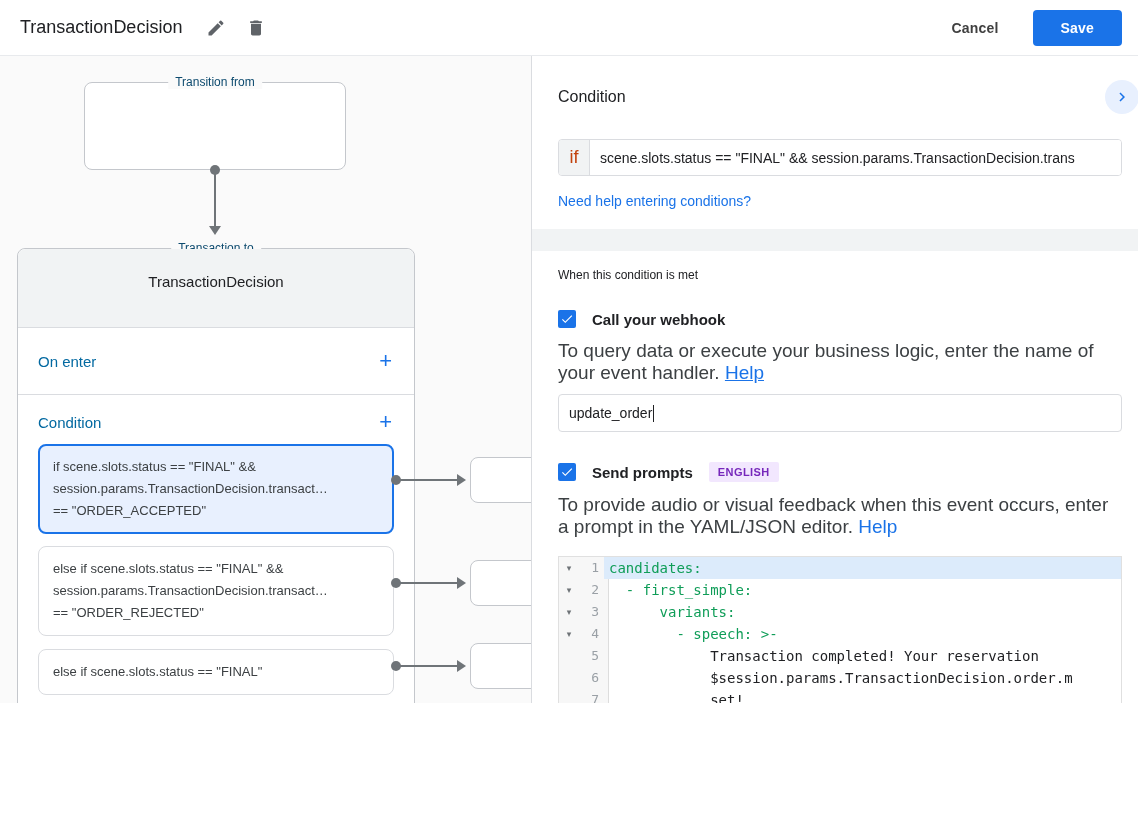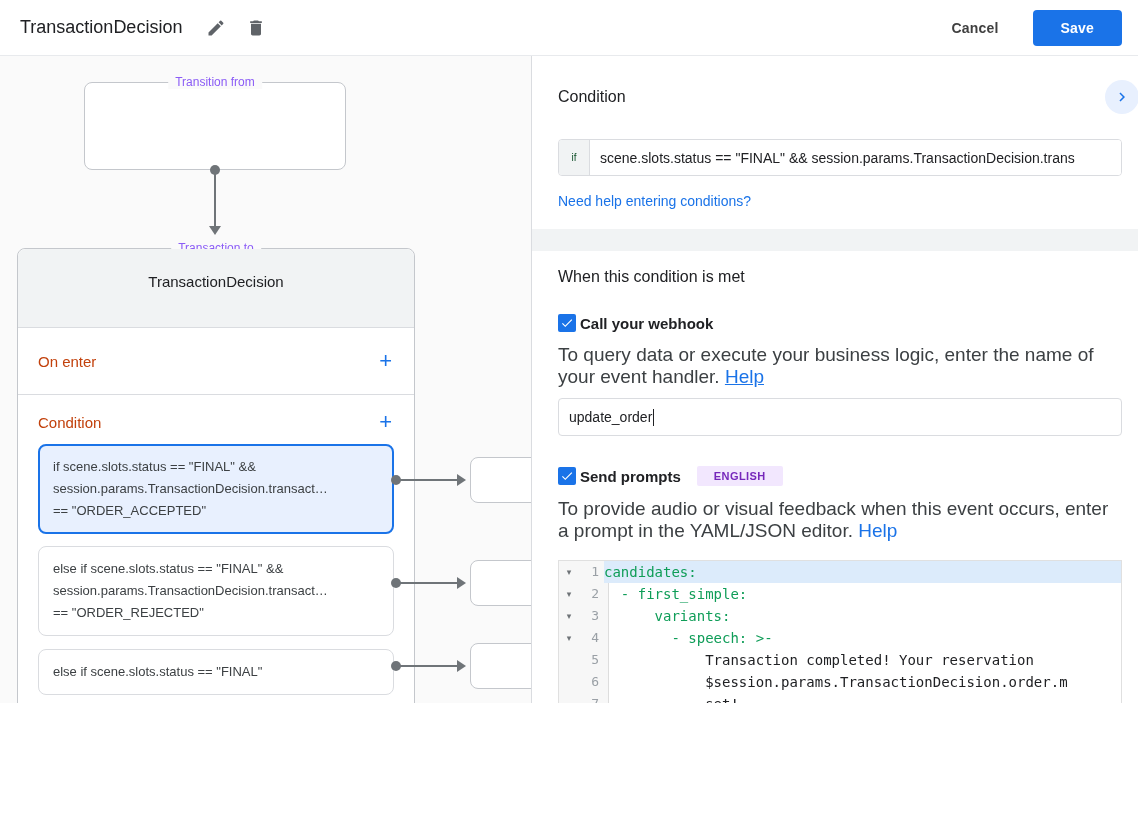--- a/index.html
+++ b/index.html
@@ -21,21 +21,21 @@
                  font-size:14px; font-weight:700; letter-spacing:.2px;
                  padding:0 28px; height:36px; cursor:pointer; }
 
   
   .content { position:relative; display:flex; height:757px; }
 
   
   .diagram { position:relative; width:532px; background:#fafafa;
              border-right:1px solid #dadce0; overflow:hidden; flex:none; }
   .legend { position:absolute; top:-8px; left:50%; transform:translateX(-50%);
-            background:#fafafa; padding:0 7px; font-size:12px; color:#8b5cf6; white-space:nowrap; }
+            background:#fafafa; padding:0 7px; font-size:12px; color:#0c4a6e; white-space:nowrap; }
   .tfrom { position:absolute; left:84px; top:26px; width:262px; height:88px;
            background:#fff; border:1px solid #c4c7cc; border-radius:8px; }
   .tfrom .na { position:absolute; top:50%; left:0; right:0; transform:translateY(-50%);
                text-align:center; font-size:15px; color:#202124; }
 
   .dot { position:absolute; width:10px; height:10px; border-radius:50%; background:#6f7478; }
   .vline { position:absolute; width:2px; background:#6f7478; }
   .hline { position:absolute; height:2px; background:#6f7478; }
   .arr-down { position:absolute; width:0; height:0; border-left:6px solid transparent;
               border-right:6px solid transparent; border-top:9px solid #6f7478; }
@@ -43,21 +43,21 @@
                border-bottom:6px solid transparent; border-left:9px solid #6f7478; }
 
   .scene-card { position:absolute; left:17px; top:192px; width:398px; height:620px;
                 background:#fff; border:1px solid #c4c7cc; border-radius:8px; }
   .scene-head { position:relative; height:79px; background:#f1f3f4; border-bottom:1px solid #dadce0;
                 border-radius:8px 8px 0 0; text-align:center; padding-top:24px; }
   .scene-head .sc-title { font-size:15px; color:#202124; }
   .scene-head .sc-sub { font-size:11px; color:#5f6368; margin-top:7px; }
   .card-row { display:flex; align-items:center; justify-content:space-between;
               padding:0 20px; height:67px; border-bottom:1px solid #dadce0; }
-  .row-label { font-size:15px; color:#c2410c; }
+  .row-label { font-size:15px; color:#0369a1; }
   .plus { color:#1a73e8; font-size:22px; font-weight:400; line-height:20px; background:none;
           border:none; cursor:pointer; padding:0 2px; }
   .sec-label-row { display:flex; align-items:center; justify-content:space-between;
                    padding:17px 20px 12px 20px; }
   .cond-card { margin:0 20px 12px 20px; background:#fff; border:1px solid #dadce0;
                border-radius:8px; padding:11px 14px; font-size:13px; color:#3c4043;
                line-height:22px; cursor:pointer; }
   .cond-card.selected { background:#e8f0fe; border:2px solid #1a73e8; padding:10px 13px; }
   .cond-card span { display:block; }
   .cond-card.mb23 { margin-bottom:23px; }
@@ -74,35 +74,35 @@
                   padding-top:24px; }
   .panel-header h2 { font-size:16px; font-weight:400; color:#202124; }
   .chev-btn { width:34px; height:34px; border-radius:50%; background:#e8f0fe; border:none;
               cursor:pointer; display:flex; align-items:center; justify-content:center;
               margin-right:-17px; flex:none; }
   .chev-btn svg { width:18px; height:18px; fill:#1a73e8; }
 
   .if-row { display:flex; margin-top:25px; border:1px solid #dadce0; border-radius:4px;
             height:37px; overflow:hidden; }
   .if-chip { width:31px; background:#f1f3f4; border-right:1px solid #dadce0; display:flex;
-             align-items:center; justify-content:center; font-size:10px; color:#14532d; flex:none; }
+             align-items:center; justify-content:center; font-size:18px; color:#c2410c; flex:none; }
   .if-input { flex:1; border:none; outline:none; font-size:14px; color:#202124;
               padding:0 10px; font-family:"Liberation Sans", sans-serif; min-width:0; }
   .help-link { display:inline-block; margin-top:17px; color:#1a73e8; font-size:14px;
                text-decoration:none; }
   .gray-strip { height:22px; background:#f1f3f4; margin:19px -16px 0 -26px; }
 
-  .h-when { font-size:16px; font-weight:400; color:#202124; margin-top:17px; }
+  .h-when { font-size:12px; font-weight:400; color:#202124; margin-top:17px; }
   .check-row { display:flex; align-items:center; margin-top:28px; }
   .checkbox { width:18px; height:18px; background:#1a73e8; border-radius:2px; flex:none;
               display:flex; align-items:center; justify-content:center; cursor:pointer; }
   .checkbox svg { width:14px; height:14px; fill:#fff; }
-  .check-label { font-size:15px; font-weight:700; color:#202124; margin-left:4px;text-align:right; }
+  .check-label { font-size:15px; font-weight:700; color:#202124; margin-left:16px;text-align:right; }
   .badge { margin-left:16px; background:#f2e7fe; color:#7627bb; font-size:11px; font-weight:700;
-           letter-spacing:.4px; padding:4px 17px; border-radius:2px; }
+           letter-spacing:.4px; padding:4px 9px; border-radius:2px; }
   .desc { font-size:19px; color:#3c4043; margin-top:12px; line-height:22px; max-width:556px; }
   .desc a.u { color:#1a73e8; text-decoration:underline; }
   .desc a.n { color:#1a73e8; text-decoration:none; }
   .textfield { margin-top:10px; height:38px; border:1px solid #dadce0; border-radius:4px;
                display:flex; align-items:center; padding:0 10px; font-size:14px; color:#202124;
                cursor:text; background:#fff; }
   .caret { display:inline-block; width:1px; height:17px; background:#202124; margin-left:1px; }
 
   .tabs { display:flex; margin-top:18px; }
   .tab { width:105px; height:32px; display:flex; align-items:center; justify-content:center;
@@ -112,21 +112,21 @@
   .editor { position:relative; margin-top:18px; height:248px; border:1px solid #e0e0e0;
             background:#fff; overflow:hidden; font-family:"DejaVu Sans Mono", monospace;
             font-size:14px; }
   .gutter-bg { position:absolute; left:0; top:0; bottom:0; width:50px; background:#f7f7f7;
                border-right:1px solid #ddd; }
   .code-line { position:relative; display:flex; height:22px; line-height:22px; }
   .fold-cell { width:20px; text-align:center; color:#6f7478; font-size:9px; flex:none;
                cursor:pointer; font-family:"Liberation Sans", sans-serif; }
   .num-cell { width:25px; text-align:right; padding-right:5px; color:#9aa0a6; flex:none;
               font-size:13px; }
-  .code-cell { flex:1; white-space:pre; overflow:hidden; color:#202124; }
+  .code-cell { flex:1; padding-left:5px; white-space:pre; overflow:hidden; color:#202124; }
   .code-line.hl .code-cell { background:#dcebfb; }
   .code-cell.key { color:#0f9d58; }
 </style>
 </head>
 <body>
 
 <div class="app">
 
   <div class="topbar">
     <span class="title">TransactionDecision</span>

